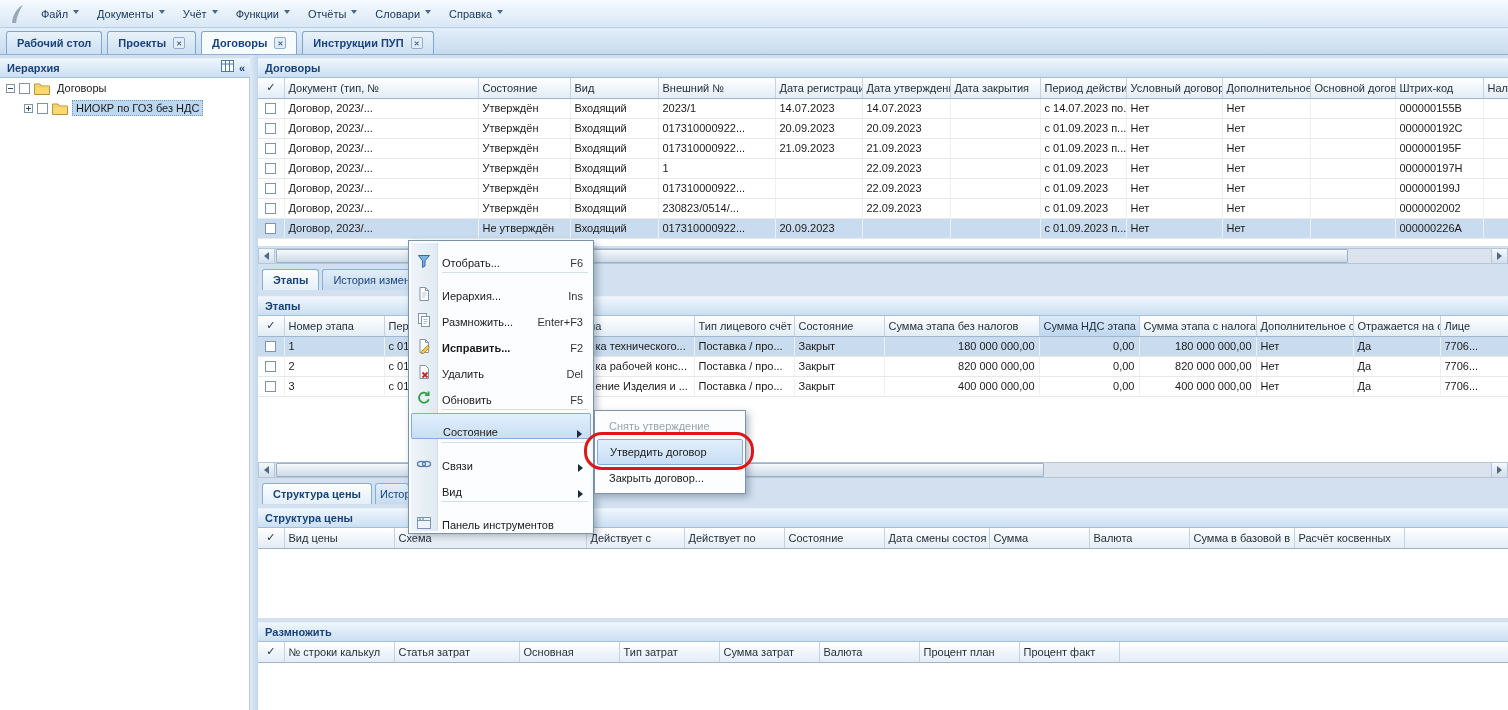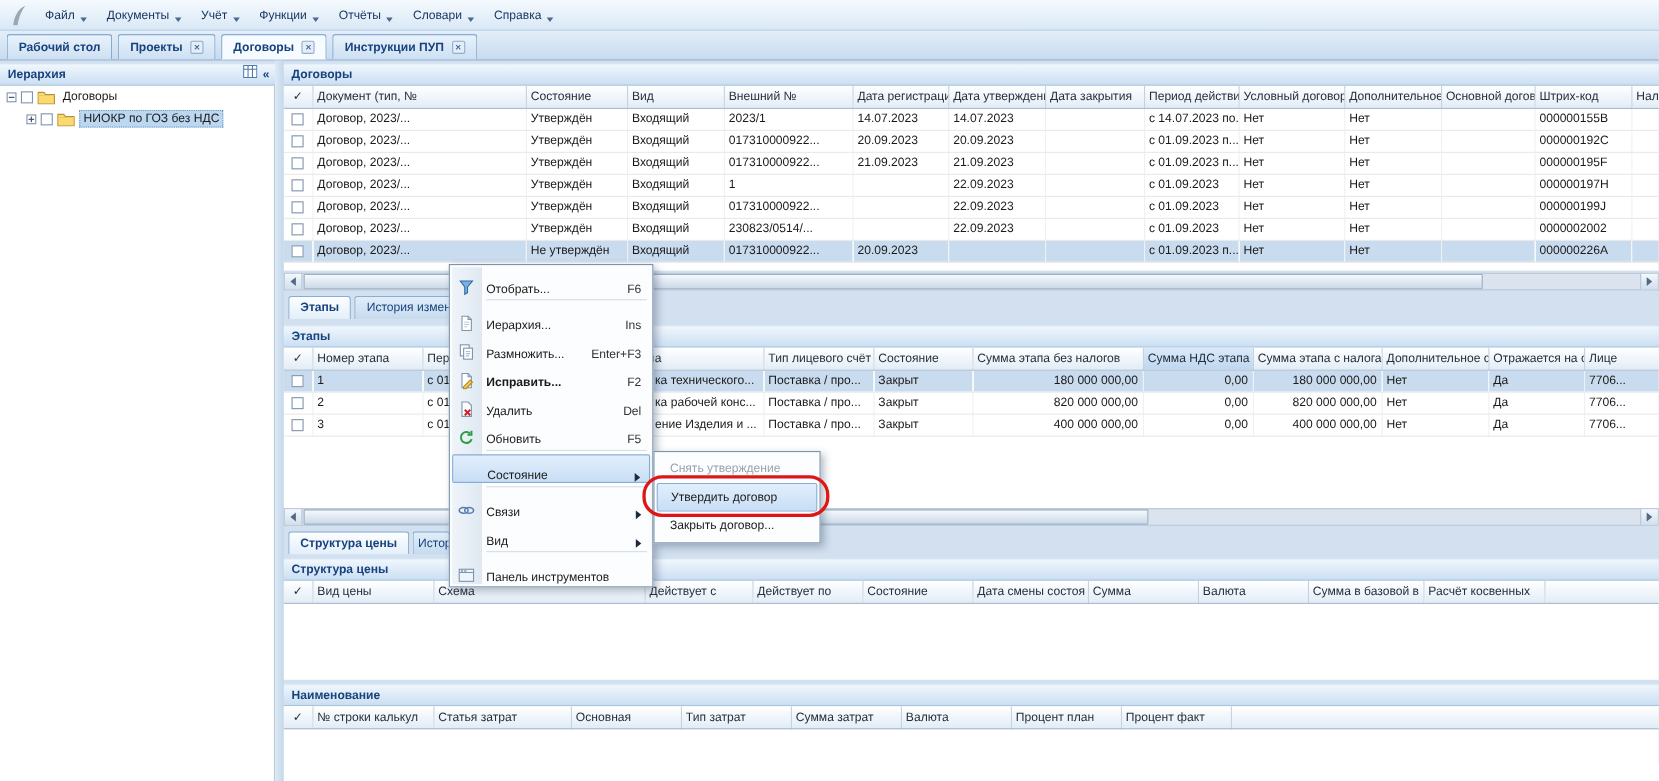--- a/index.html
+++ b/index.html
@@ -4,21 +4,21 @@
 <style>
   *{margin:0;padding:0;box-sizing:border-box}
   html,body{width:1508px;height:710px;overflow:hidden}
   body{font-family:"Liberation Sans",sans-serif;font-size:11px;color:#1a1a1a;background:#d2e0ef;position:relative}
 
   
   #menubar{position:absolute;left:0;top:0;width:1508px;height:28px;
     background:linear-gradient(#f5fafe,#d9e8f6);border-bottom:1px solid #b6cde4;
     display:flex;align-items:center;padding-left:6px}
   .logo{width:22px;display:flex;justify-content:center;margin-right:4px}
-  .menu-item{padding:4px 9px;color:#15335e;display:flex;align-items:flex-end;gap:5px;cursor:default;white-space:nowrap}
+  .menu-item{padding:4px 9px;color:#15335e;display:flex;align-items:flex-start;gap:5px;cursor:default;white-space:nowrap}
   .menu-item .dd{width:0;height:0;border-left:3px solid transparent;border-right:3px solid transparent;border-top:4px solid #49688f;margin-top:2px}
 
   
   #tabbar{position:absolute;left:0;top:28px;width:1508px;height:27px;
     background:linear-gradient(#e3eef9,#c8dbee);border-bottom:1px solid #8fb0d2;
     display:flex;align-items:flex-end;padding-left:6px;gap:5px}
   .wtab{height:23px;display:flex;align-items:center;gap:7px;padding:0 10px;
     border:1px solid #7da7d0;border-bottom:none;border-radius:3px 3px 0 0;
     background:linear-gradient(#e9f2fb,#cde0f2);color:#17427e;font-weight:bold;white-space:nowrap}
   .wtab.active{background:#f6fbff}
@@ -511,21 +511,21 @@
           <th>Валюта</th>
           <th>Сумма в базовой в</th>
           <th>Расчёт косвенных</th>
           <th></th>
         </tr>
       </thead>
       <tbody></tbody>
     </table>
   </div>
 
-<div class="panel-hd" id="calc-hd"><span>Наименование</span></div>
+<div class="panel-hd" id="calc-hd"><span>Размножить</span></div>
 <div id="calc-grid">
     <table class="grid" style="width: 1250px;">
       <colgroup>
         <col style="width: 26px;">
         <col style="width: 110px;">
         <col style="width: 125px;">
         <col style="width: 100px;">
         <col style="width: 100px;">
         <col style="width: 100px;">
         <col style="width: 100px;">

